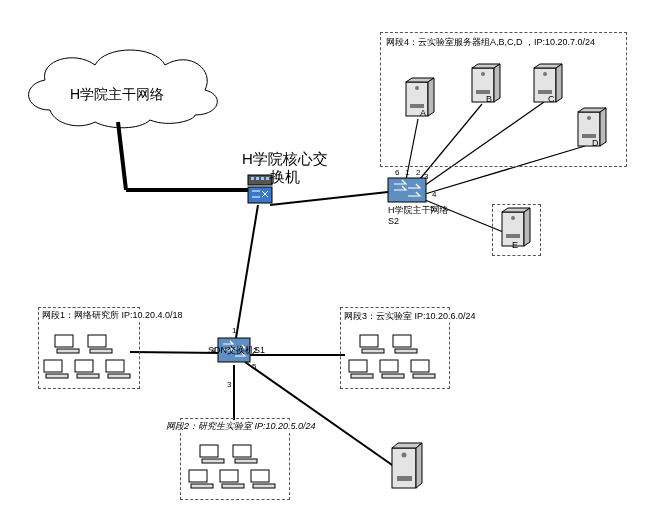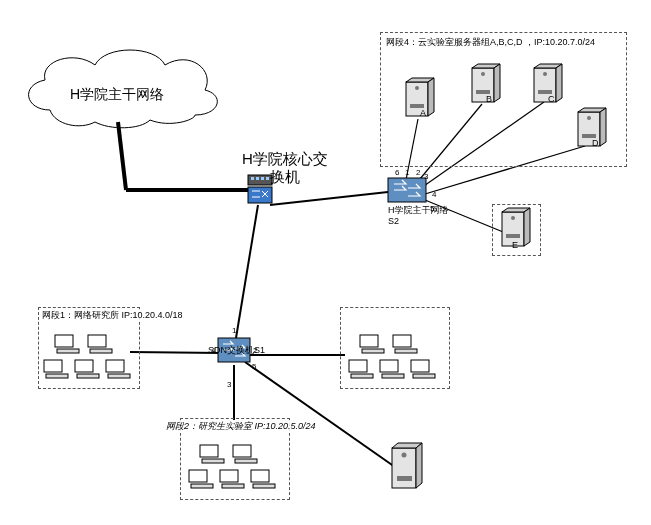--- a/index.html
+++ b/index.html
@@ -219,20 +219,21 @@
 <div class="lbl" style="left:592px; top:138px;">D</div>
 
 <div class="group-box" style="left:492px; top:204px; width:47px; height:50px;"></div>
 <div class="lbl" style="left:512px; top:240px;">E</div>
 
 <div class="group-box" style="left:38px; top:307px; width:100px; height:80px;"></div>
 <div class="group-title" style="left:41px; top:309px;">网段1：网络研究所
 IP:10.20.4.0/18</div>
 
 <div class="group-box" style="left:340px; top:307px; width:108px; height:80px;"></div>
+<div class="group-title" style="left:343px; top:310px;">网段3：云实验室 IP:10.20.6.0/24</div>
 
 <div class="group-box" style="left:180px; top:418px; width:108px; height:80px;"></div>
 <div class="group-title" style="left:165px; top:420px;font-style:italic;">网段2：研究生实验室
 IP:10.20.5.0/24</div>
 
 
 <div class="port" style="left:395px; top:168px;">6</div>
 <div class="port" style="left:405px; top:168px;">1</div>
 <div class="port" style="left:416px; top:168px;">2</div>
 <div class="port" style="left:424px; top:172px;">3</div>

